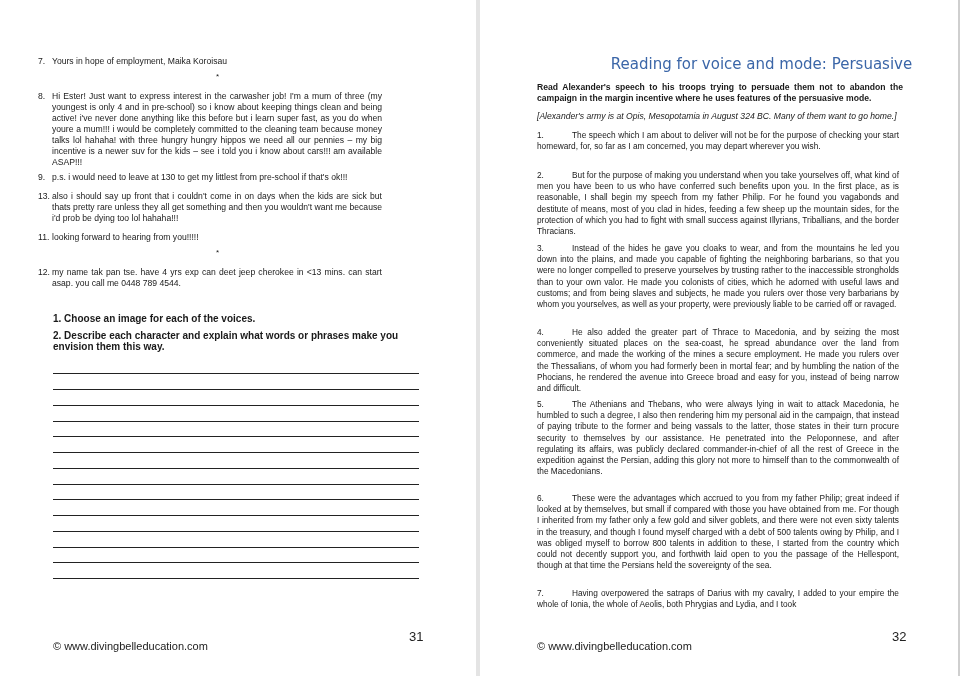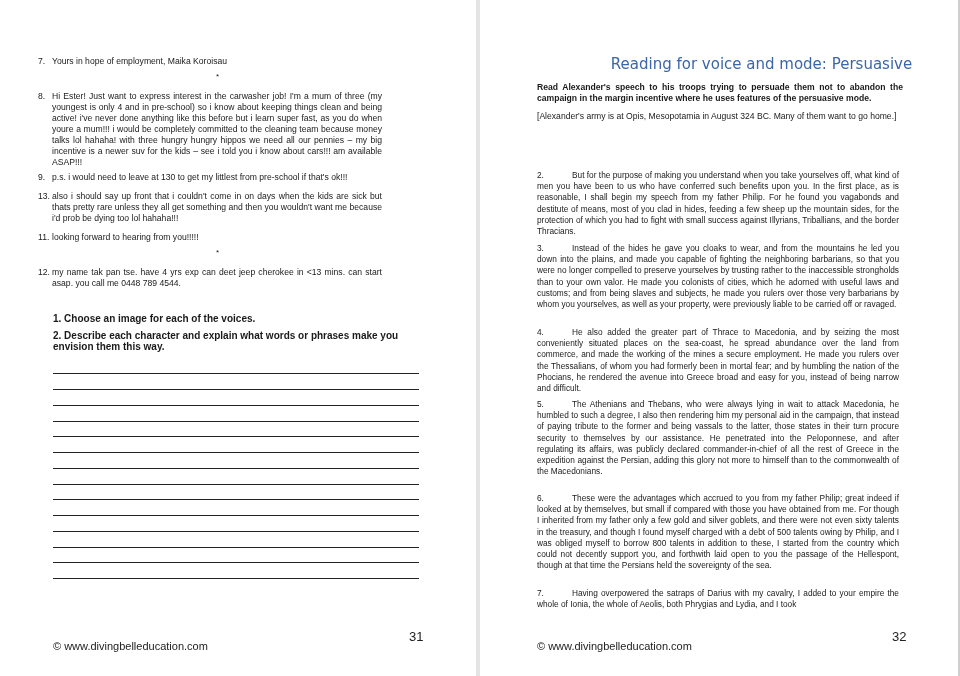--- a/index.html
+++ b/index.html
@@ -17,21 +17,21 @@
   .star { position:absolute; font-size:8px; }
   .q { position:absolute; left:53px; font-size:10px; line-height:11px; font-weight:bold; width:360px; }
   .rule { position:absolute; left:53px; width:366px; height:1px; background:#222; }
   .footer { position:absolute; font-size:11px; color:#222; }
   .pnum { position:absolute; font-size:13px; color:#222; }
 
   .title { position:absolute; left:0; width:563px; top:55px; text-align:center; font-size:15px;
            color:#3b66a8; font-family:"DejaVu Sans", sans-serif; font-weight:normal; }
   .intro { position:absolute; left:57px; width:366px; top:82px; font-size:8.6px; line-height:11px;
            font-weight:bold; text-align:justify; }
-  .context { position:absolute; left:57px; width:370px; top:111px; font-size:8.6px; }
+  .context { position:absolute; left:57px; width:370px; top:111px; font-size:8.6px; font-style:italic; }
   .para { position:absolute; left:57px; width:362px; font-size:8.3px; line-height:11.2px; text-align:justify; }
   .para .pn { display:inline-block; width:35px; }
 </style>
 </head>
 <body>
 
 <div class="page" id="page-left">
   <div class="li" style="left:38px; top:56px; width:380px;">
     <span class="num">7.</span>
     <span class="txt">Yours in hope of employment, Maika Koroisau</span>
@@ -84,20 +84,23 @@
   <div class="footer" style="left:53px; top:640px;">© www.divingbelleducation.com</div>
 </div>
 
 <div class="separator"></div>
 
 <div class="page" id="page-right">
   <div class="title">Reading for voice and mode: Persuasive</div>
   <div class="intro">Read Alexander's speech to his troops trying to persuade them not to abandon the campaign in the margin incentive where he uses features of the persuasive mode.</div>
   <div class="context">[Alexander's army is at Opis, Mesopotamia in August 324 BC. Many of them want to go home.]</div>
 
+  <div class="para" style="top:130px;">
+    <span class="pn">1.</span><span>The speech which I am about to deliver will not be for the purpose of checking your start homeward, for, so far as I am concerned, you may depart wherever you wish.</span>
+  </div>
   <div class="para" style="top:170px;">
     <span class="pn">2.</span><span>But for the purpose of making you understand when you take yourselves off, what kind of men you have been to us who have conferred such benefits upon you. In the first place, as is reasonable, I shall begin my speech from my father Philip. For he found you vagabonds and destitute of means, most of you clad in hides, feeding a few sheep up the mountain sides, for the protection of which you had to fight with small success against Illyrians, Triballians, and the border Thracians.</span>
   </div>
   <div class="para" style="top:243px;">
     <span class="pn">3.</span><span>Instead of the hides he gave you cloaks to wear, and from the mountains he led you down into the plains, and made you capable of fighting the neighboring barbarians, so that you were no longer compelled to preserve yourselves by trusting rather to the inaccessible strongholds than to your own valor. He made you colonists of cities, which he adorned with useful laws and customs; and from being slaves and subjects, he made you rulers over those very barbarians by whom you yourselves, as well as your property, were previously liable to be carried off or ravaged.</span>
   </div>
   <div class="para" style="top:327px;">
     <span class="pn">4.</span><span>He also added the greater part of Thrace to Macedonia, and by seizing the most conveniently situated places on the sea-coast, he spread abundance over the land from commerce, and made the working of the mines a secure employment. He made you rulers over the Thessalians, of whom you had formerly been in mortal fear; and by humbling the nation of the Phocians, he rendered the avenue into Greece broad and easy for you, instead of being narrow and difficult.</span>
   </div>
   <div class="para" style="top:399px;">

